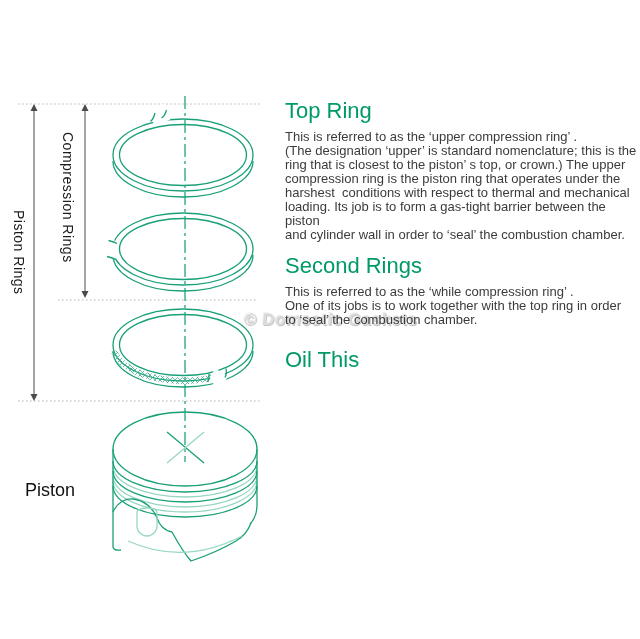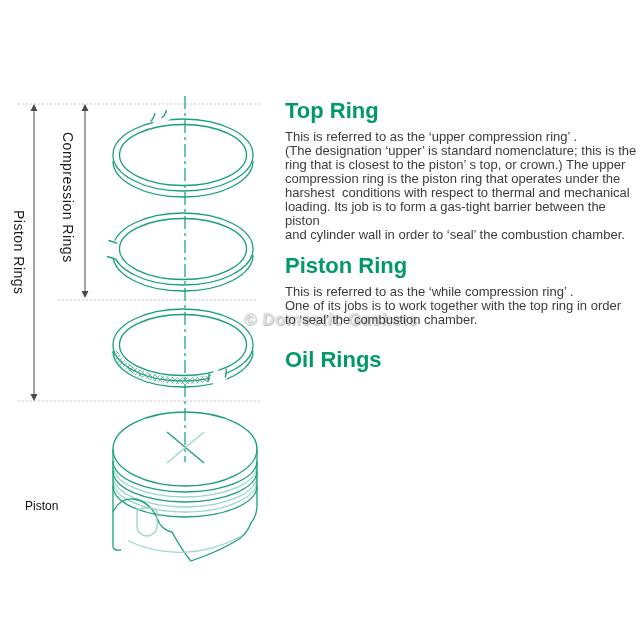--- a/index.html
+++ b/index.html
@@ -17,22 +17,22 @@
     writing-mode: vertical-rl;
     font-size: 14px;
     color: #1c1c1c;
     letter-spacing: 0.5px;
     white-space: nowrap;
     z-index: 2;
   }
   .piston-label {
     position: absolute;
     left: 25px;
-    top: 499px;
-    font-size: 12px;
+    top: 480px;
+    font-size: 18px;
     color: #111111;
     z-index: 2;
   }
   .watermark {
     position: absolute;
     left: 244px;
     top: 310px;
     z-index: 1;
     font-size: 17px;
     font-weight: bold;
@@ -41,21 +41,21 @@
     text-shadow: 1px 1px 0 #c6c6c6, -1px -1px 0 #f2f2f2;
     transform: skewX(-6deg);
     white-space: nowrap;
   }
   .content { position: absolute; left: 0; top: 0; z-index: 3; }
   .section { position: absolute; left: 285px; width: 352px; }
   .section h2 {
     margin: 0 0 6px 0;
     font-size: 22px;
     line-height: 26px;
-    font-weight: bold;
+    font-weight: normal;
     color: #009a68;
   }
   .section p {
     margin: 0;
     font-size: 13px;
     line-height: 14px;
     color: #3b3b3b;
     white-space: pre-line;
   }
   .sec-top    { top: 98px; }
@@ -161,23 +161,23 @@
       <h2>Top Ring</h2>
       <p>This is referred to as the ‘upper compression ring’ .
 (The designation ‘upper’ is standard nomenclature; this is the
 ring that is closest to the piston’ s top, or crown.) The upper
 compression ring is the piston ring that operates under the
 harshest &nbsp;conditions with respect to thermal and mechanical
 loading. Its job is to form a gas-tight barrier between the piston
 and cylinder wall in order to ‘seal’ the combustion chamber.</p>
     </div>
     <div class="section sec-second">
-      <h2>Piston Ring</h2>
+      <h2>Second Rings</h2>
       <p>This is referred to as the ‘while compression ring’ .
 One of its jobs is to work together with the top ring in order
 to ‘seal’ the combustion chamber.</p>
     </div>
     <div class="section sec-oil">
-      <h2>Oil Rings</h2>
+      <h2>Oil This</h2>
     </div>
   </div>
 
 </div>
 
 </body></html>

